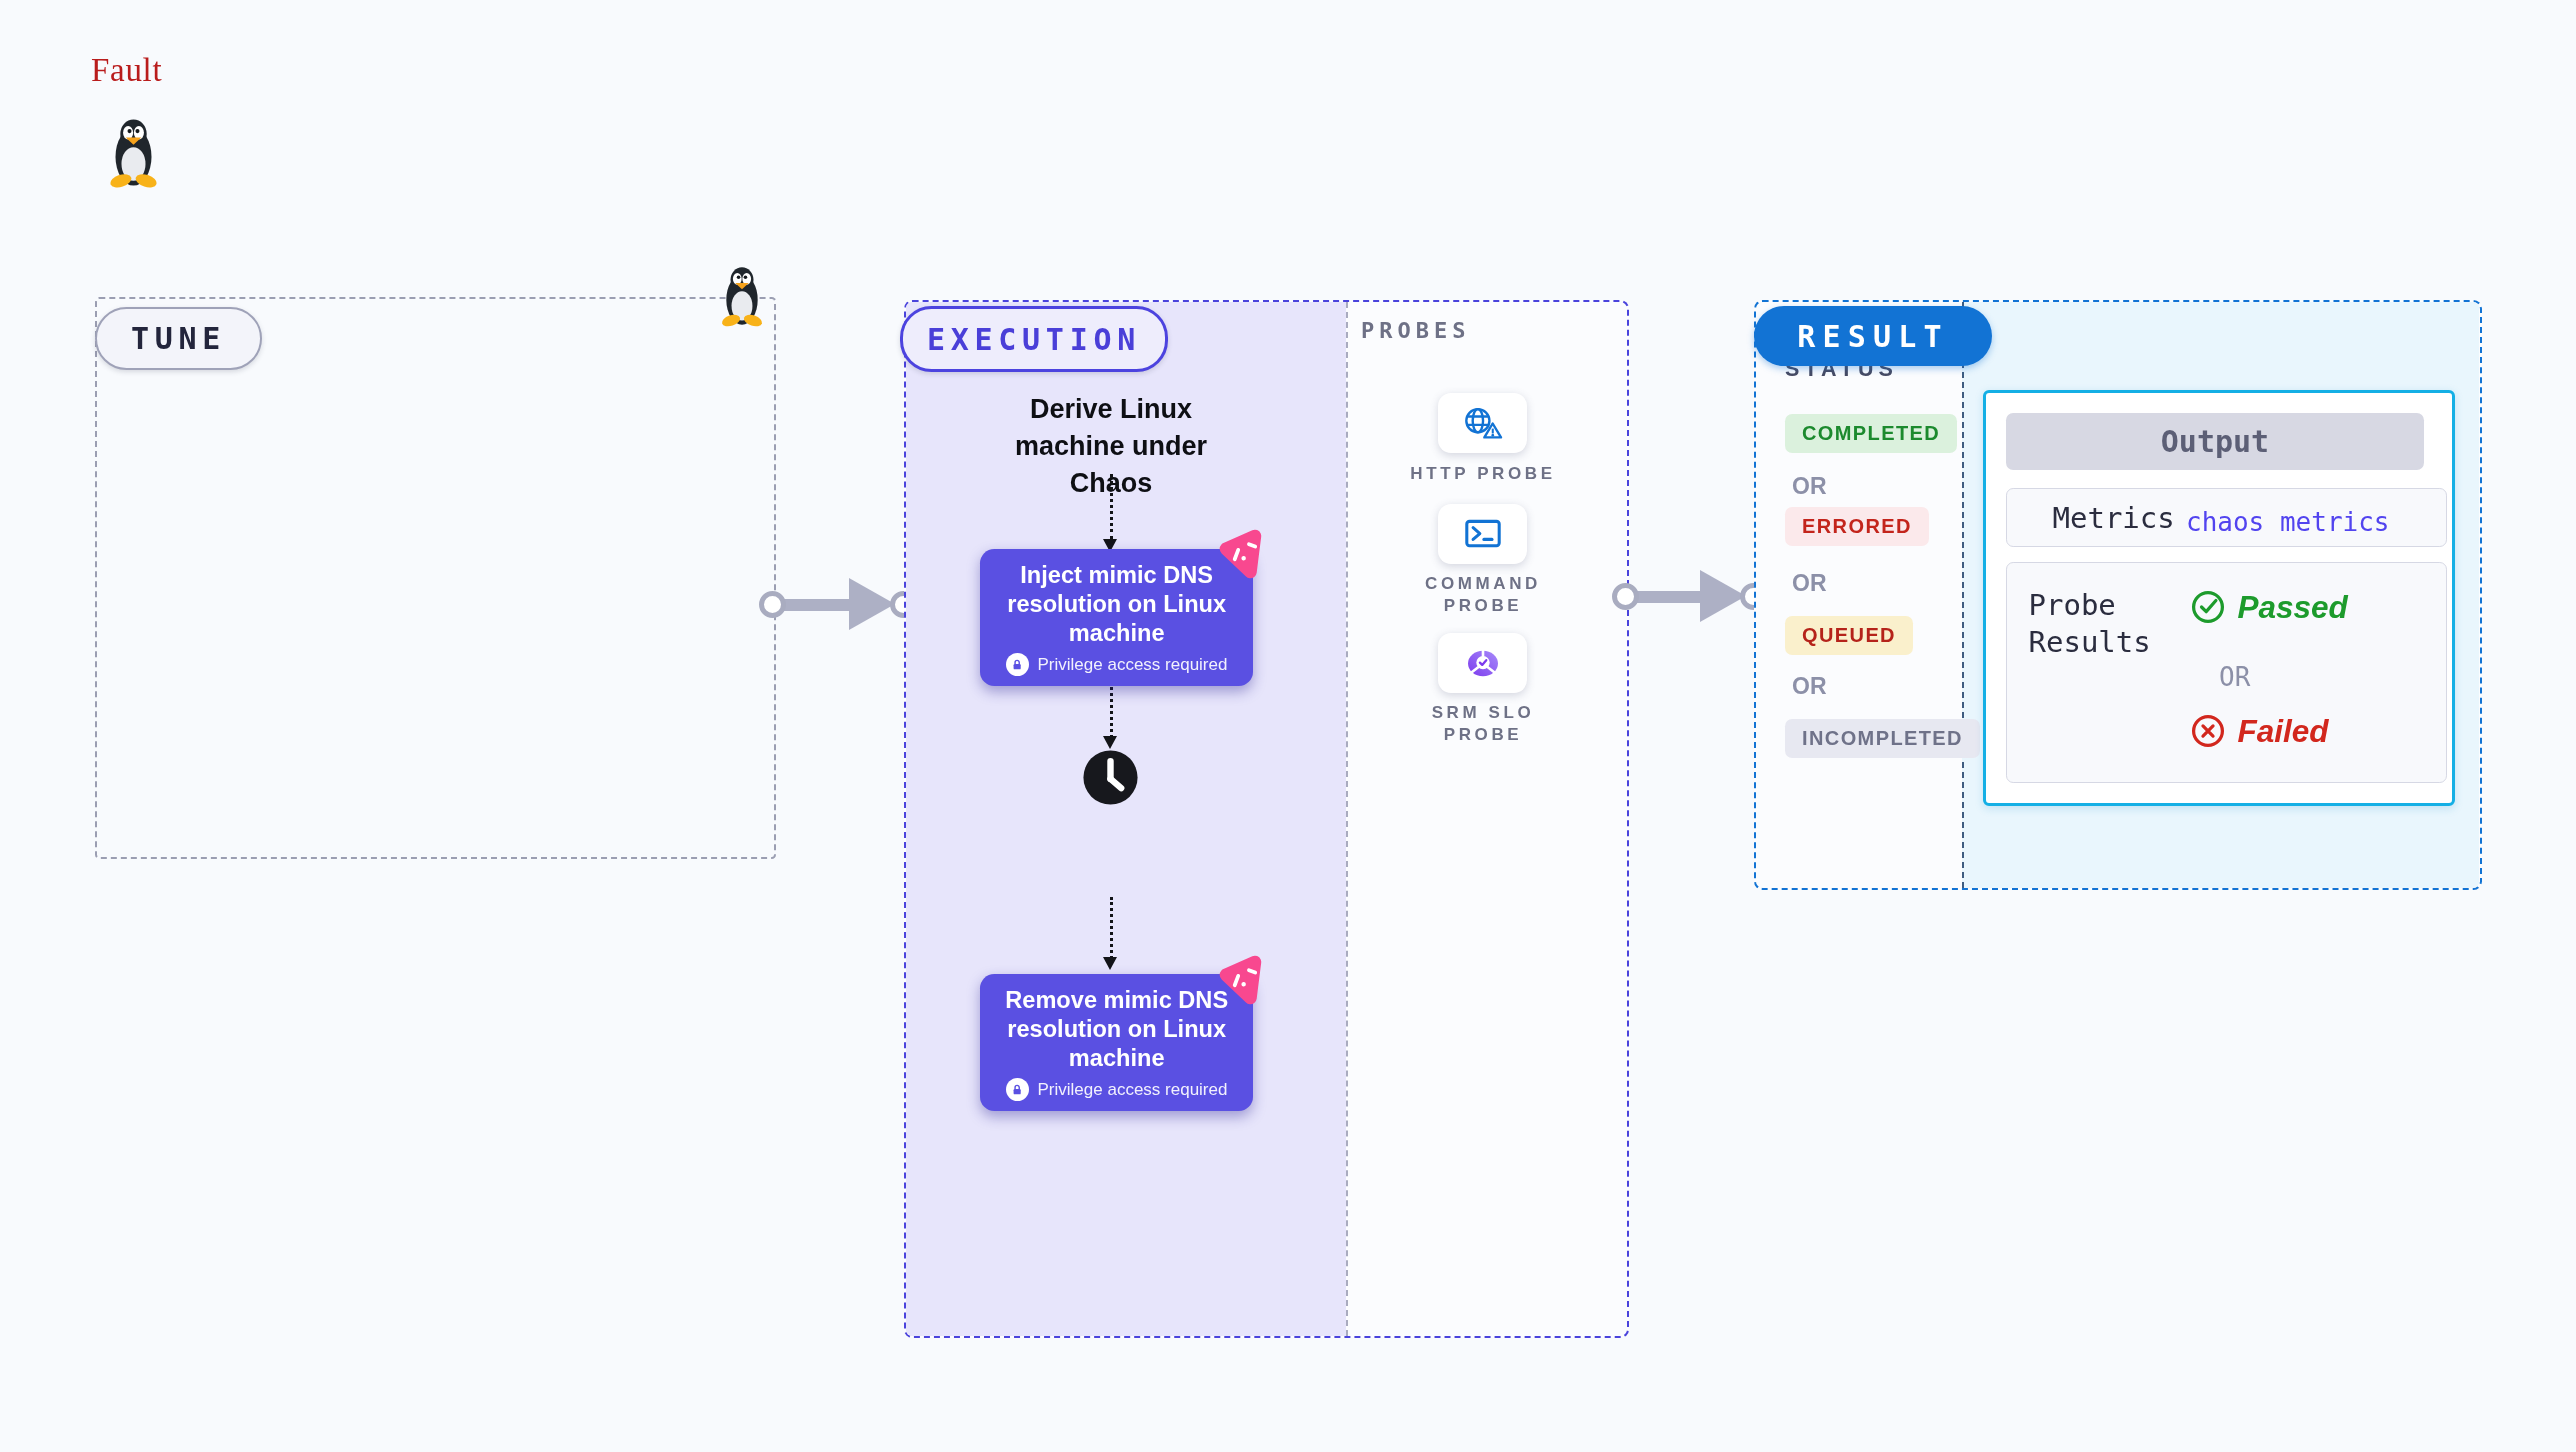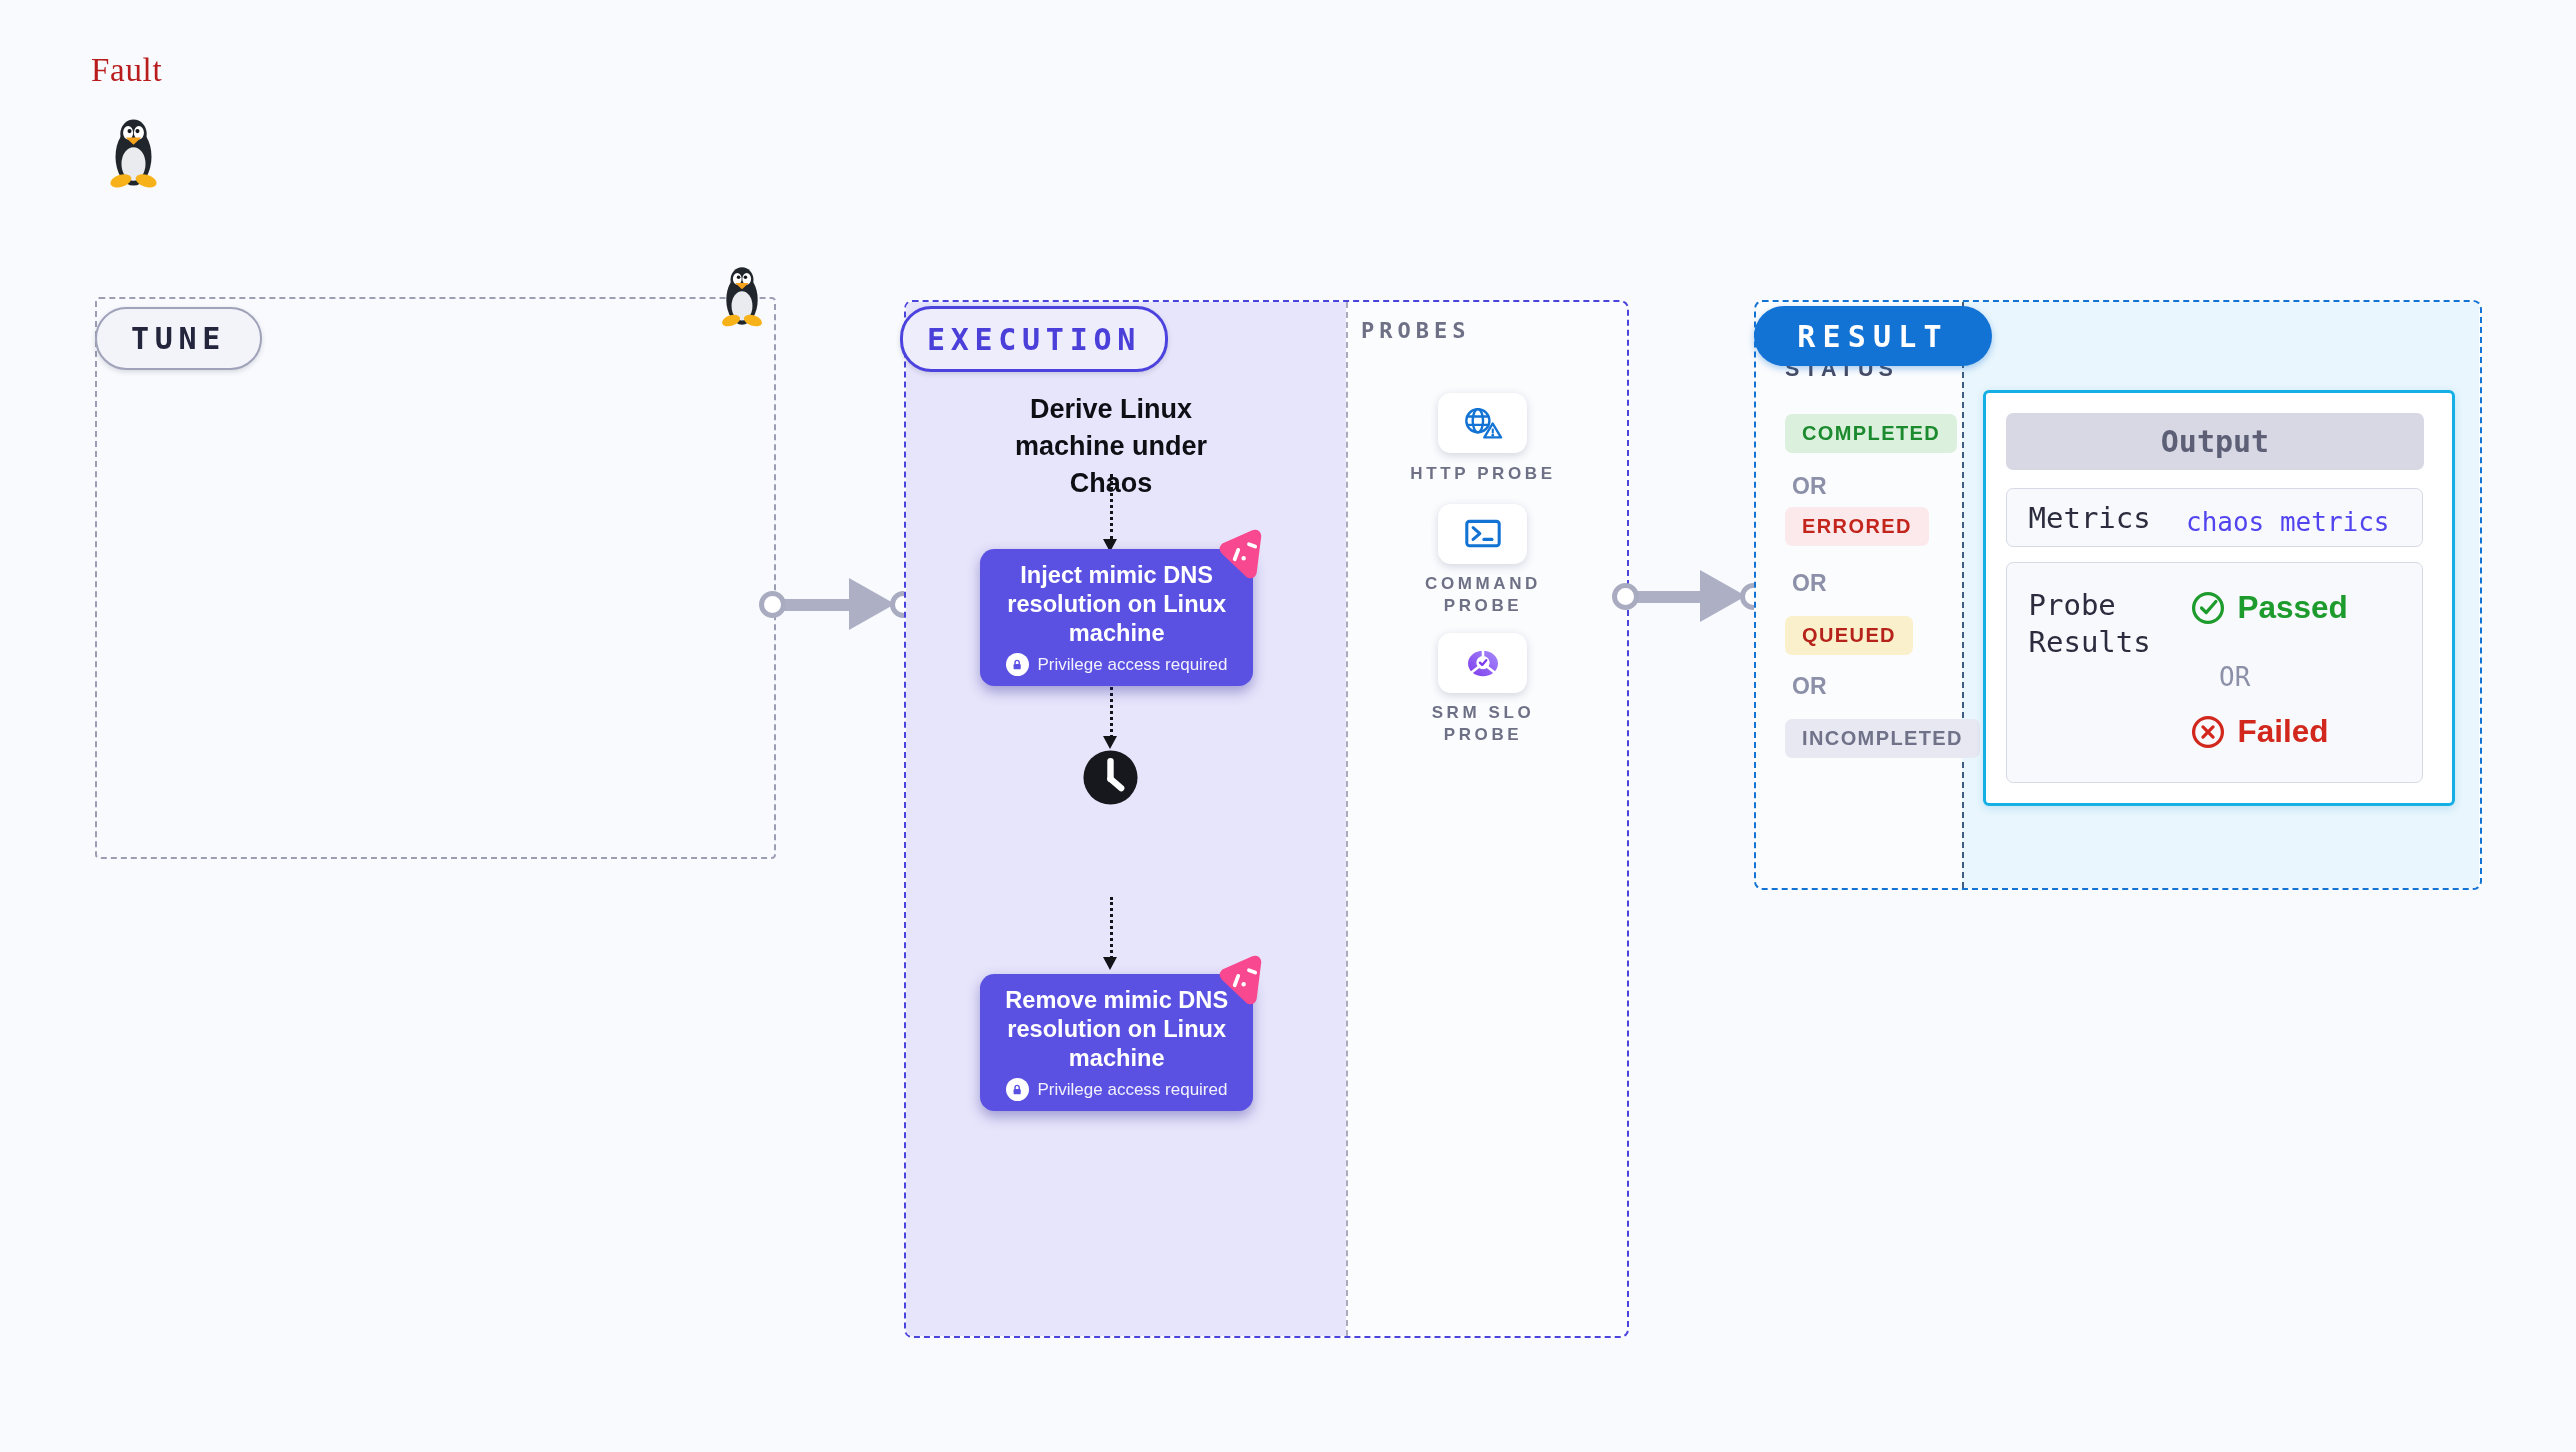--- a/index.html
+++ b/index.html
@@ -104,27 +104,27 @@
   .b-errored{top:507px;background:#FBE9EB;color:#C3251C;}
   .b-queued{top:616px;background:#FAF0CC;color:#B5231A;}
   .b-incompleted{top:719px;background:#E7E8F1;color:#6F7289;}
   .or-status{position:absolute;left:1792px;font-size:23px;font-weight:600;color:#8C90A8;}
   .or1{top:473px;} .or2{top:570px;} .or3{top:673px;}
 
   .output-card{left:1983px;top:390px;width:466px;height:410px;background:#FFFFFF;border:3.6px solid #14AFE5;
                border-radius:6px;box-shadow:0 2.9px 8.6px rgba(20,140,200,.18);}
   .out-header{position:absolute;left:20px;top:20px;width:418px;height:57px;background:#D7D8E3;border-radius:7.2px;
               display:flex;align-items:center;justify-content:center;font-size:30px;font-weight:bold;color:#5C5F76;}
-  .out-row{position:absolute;left:20px;width:415px;background:#F8F9FC;border:1.4px solid #D6D8E4;border-radius:7.2px;}
+  .out-row{position:absolute;left:20px;width:415px;background:#F8F9FC;border:1.4px solid #D6D8E4;border-radius:7.2px;padding-left:24px;}
   .out-metrics{top:95px;height:57px;display:flex;align-items:center;}
   .out-metrics .lbl{margin-left:21.5px;font-size:29px;color:#2B2D3F;}
   .out-metrics .val{position:absolute;left:179px;width:215px;font-size:26px;color:#5244EF;margin-top:8px;}
   .out-probe{top:169px;height:219px;}
   .out-probe .lbl{position:absolute;left:21.5px;top:24px;font-size:29px;line-height:37px;color:#2B2D3F;width:158px;}
-  .pr-item{position:absolute;display:flex;align-items:flex-end;gap:11.5px;}
+  .pr-item{position:absolute;display:flex;align-items:flex-start;gap:11.5px;font-style:italic;}
   .pr-passed{left:183px;top:26px;}
   .pr-failed{left:183px;top:150px;}
   .pr-passed .txt{font-size:31.5px;font-weight:bold;color:#1D9B2C;}
   .pr-failed .txt{font-size:31.5px;font-weight:bold;color:#D2271D;}
   .pr-or{position:absolute;left:212px;top:99px;font-size:26px;color:#8C90A8;}
 </style>
 </head>
 <body>
 
 <div id="canvas">

